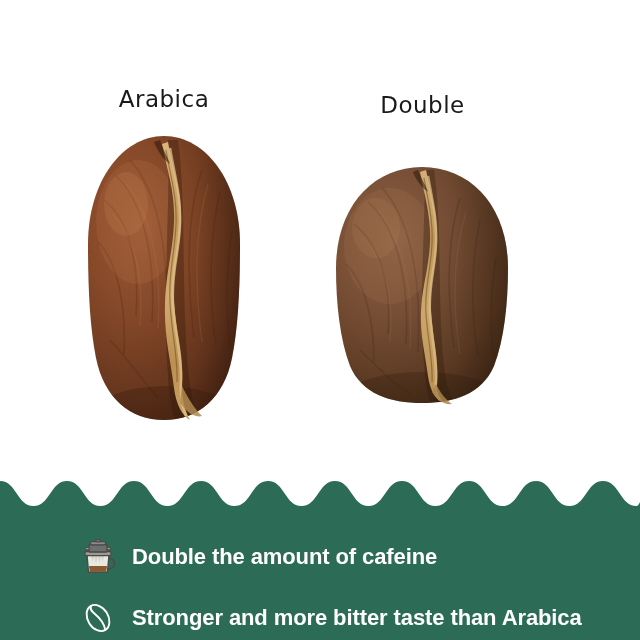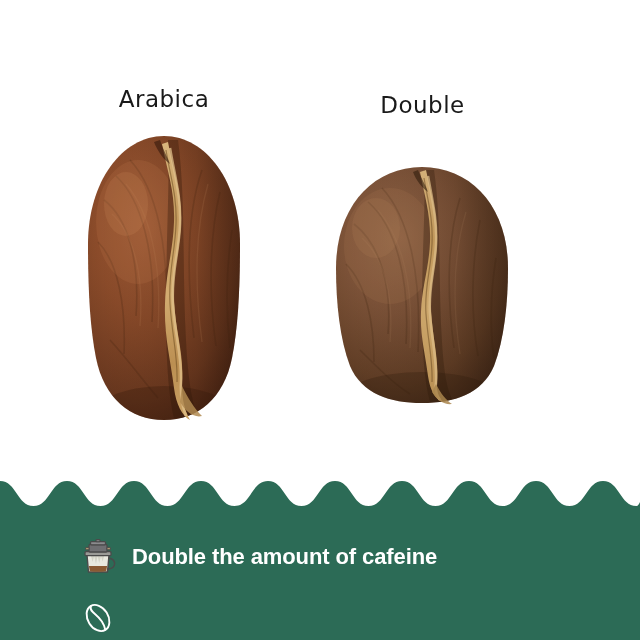--- a/index.html
+++ b/index.html
@@ -374,18 +374,19 @@
 
       <div class="fact-row row-2">
         <span class="fact-icon">
           <svg width="40" height="40" viewBox="0 0 40 40">
             <g transform="rotate(-32 20 20)">
               <ellipse cx="20" cy="20" rx="10.2" ry="14" fill="none" stroke="#ffffff" stroke-width="1.9"></ellipse>
               <path d="M20 6.4 C14.4 11.4 25.6 19.2 20 33.6" fill="none" stroke="#ffffff" stroke-width="1.9" stroke-linecap="round"></path>
             </g>
           </svg>
         </span>
+        <span class="fact-text">Stronger and more bitter taste than Arabica</span>
       </div>
 
     </div>
   </div>
 
 </div>
 
 </body></html>

